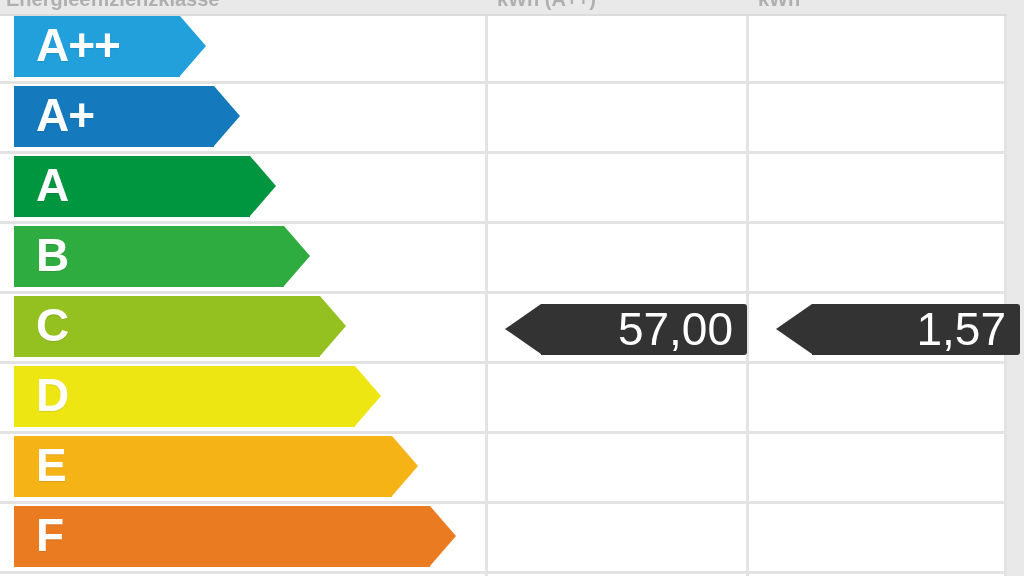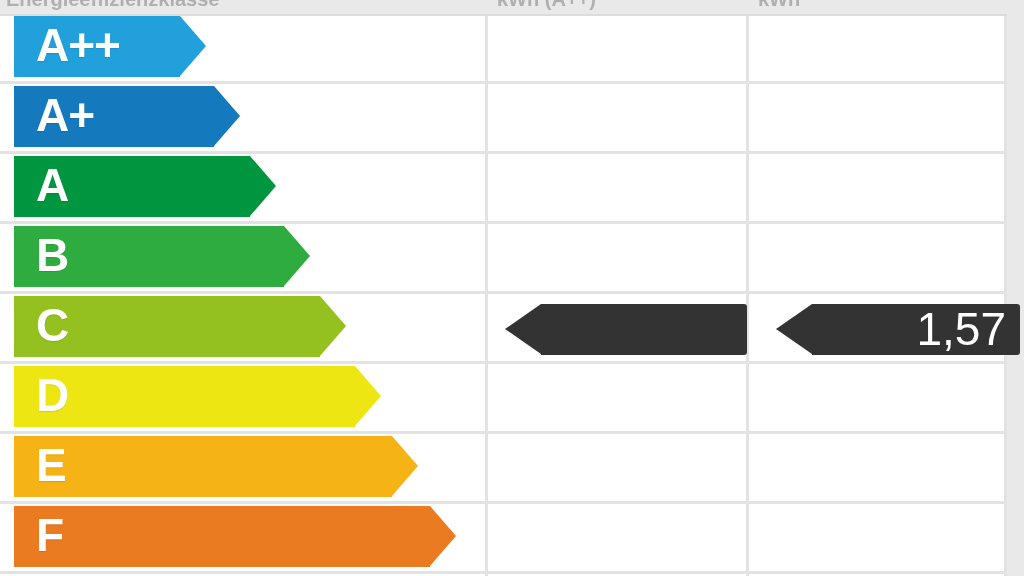--- a/index.html
+++ b/index.html
@@ -219,20 +219,21 @@
         <div class="bar-body" style="background: rgb(234, 123, 33);"></div>
         <div class="bar-tip" style="border-left: 26px solid rgb(234, 123, 33);"></div>
         <div class="bar-letter">F</div>
       </div>
     </div>
 
   <div id="badges-host">
       <div class="badge" style="left: 505px; top: 304px; width: 242px;">
         <div class="badge-tip"></div>
         <div class="badge-body"></div>
+        <div class="badge-text">57,00</div>
       </div>
       <div class="badge" style="left: 776px; top: 304px; width: 244px;">
         <div class="badge-tip"></div>
         <div class="badge-body"></div>
         <div class="badge-text">1,57</div>
       </div>
     </div>
 
 </div>
 

